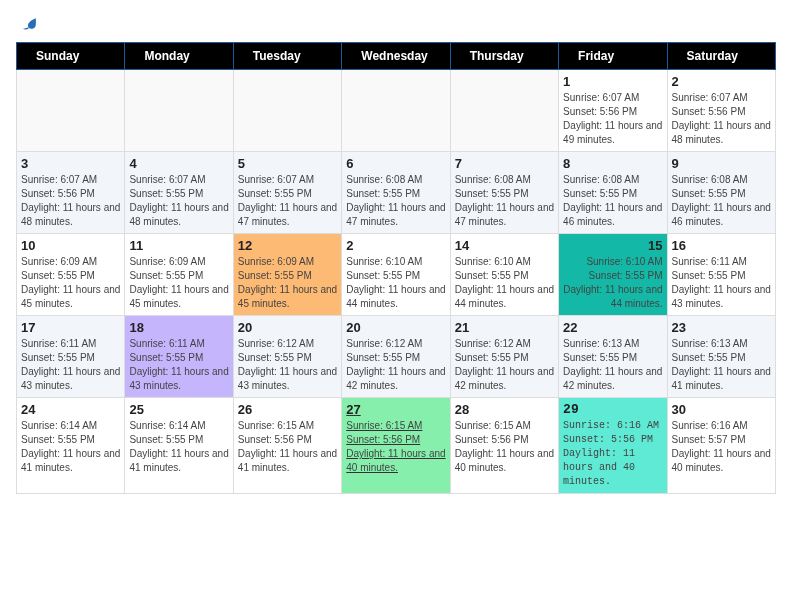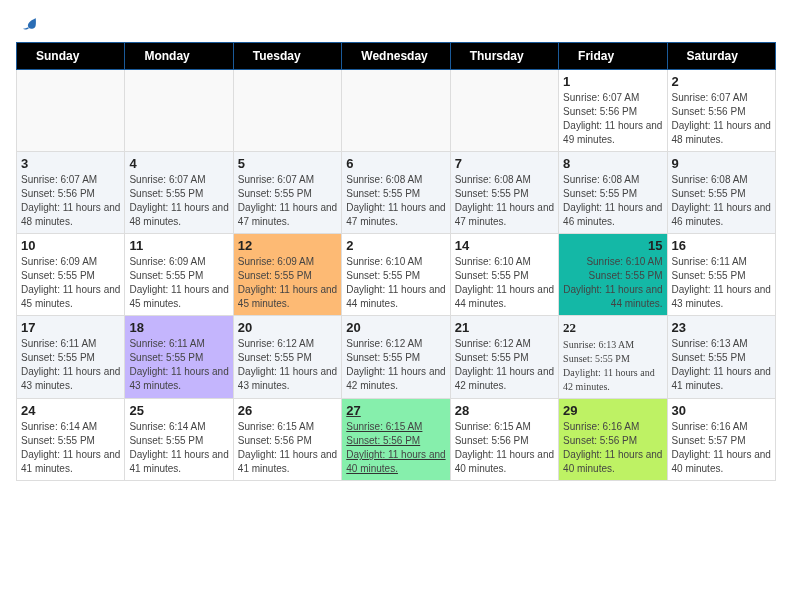--- a/index.html
+++ b/index.html
@@ -264,21 +264,21 @@
           <div class="day-info" style="white-space: pre-line;">Sunrise: 6:12 AM
 Sunset: 5:55 PM
 Daylight: 11 hours and 42 minutes.</div>
         </td>
         <td style="background: rgb(242, 245, 249);">
           <span class="day-number">21</span>
           <div class="day-info" style="white-space: pre-line;">Sunrise: 6:12 AM
 Sunset: 5:55 PM
 Daylight: 11 hours and 42 minutes.</div>
         </td>
-        <td style="background: rgb(242, 245, 249); font-family: Liberation Serif, serif;">
+        <td style="background: rgb(242, 245, 249);">
           <span class="day-number">22</span>
           <div class="day-info" style="white-space: pre-line;">Sunrise: 6:13 AM
 Sunset: 5:55 PM
 Daylight: 11 hours and 42 minutes.</div>
         </td>
         <td style="background: rgb(242, 245, 249);">
           <span class="day-number">23</span>
           <div class="day-info" style="white-space: pre-line;">Sunrise: 6:13 AM
 Sunset: 5:55 PM
 Daylight: 11 hours and 41 minutes.</div>
@@ -308,21 +308,21 @@
           <div class="day-info" style="white-space: pre-line;">Sunrise: 6:15 AM
 Sunset: 5:56 PM
 Daylight: 11 hours and 40 minutes.</div>
         </td>
         <td style="background: rgb(255, 255, 255);">
           <span class="day-number">28</span>
           <div class="day-info" style="white-space: pre-line;">Sunrise: 6:15 AM
 Sunset: 5:56 PM
 Daylight: 11 hours and 40 minutes.</div>
         </td>
-        <td style="background: #bef264;">
+        <td style="background: #5eead4; font-family: Liberation Mono, monospace;">
           <span class="day-number">29</span>
           <div class="day-info" style="white-space: pre-line;">Sunrise: 6:16 AM
 Sunset: 5:56 PM
 Daylight: 11 hours and 40 minutes.</div>
         </td>
         <td style="background: rgb(255, 255, 255);">
           <span class="day-number">30</span>
           <div class="day-info" style="white-space: pre-line;">Sunrise: 6:16 AM
 Sunset: 5:57 PM
 Daylight: 11 hours and 40 minutes.</div>

